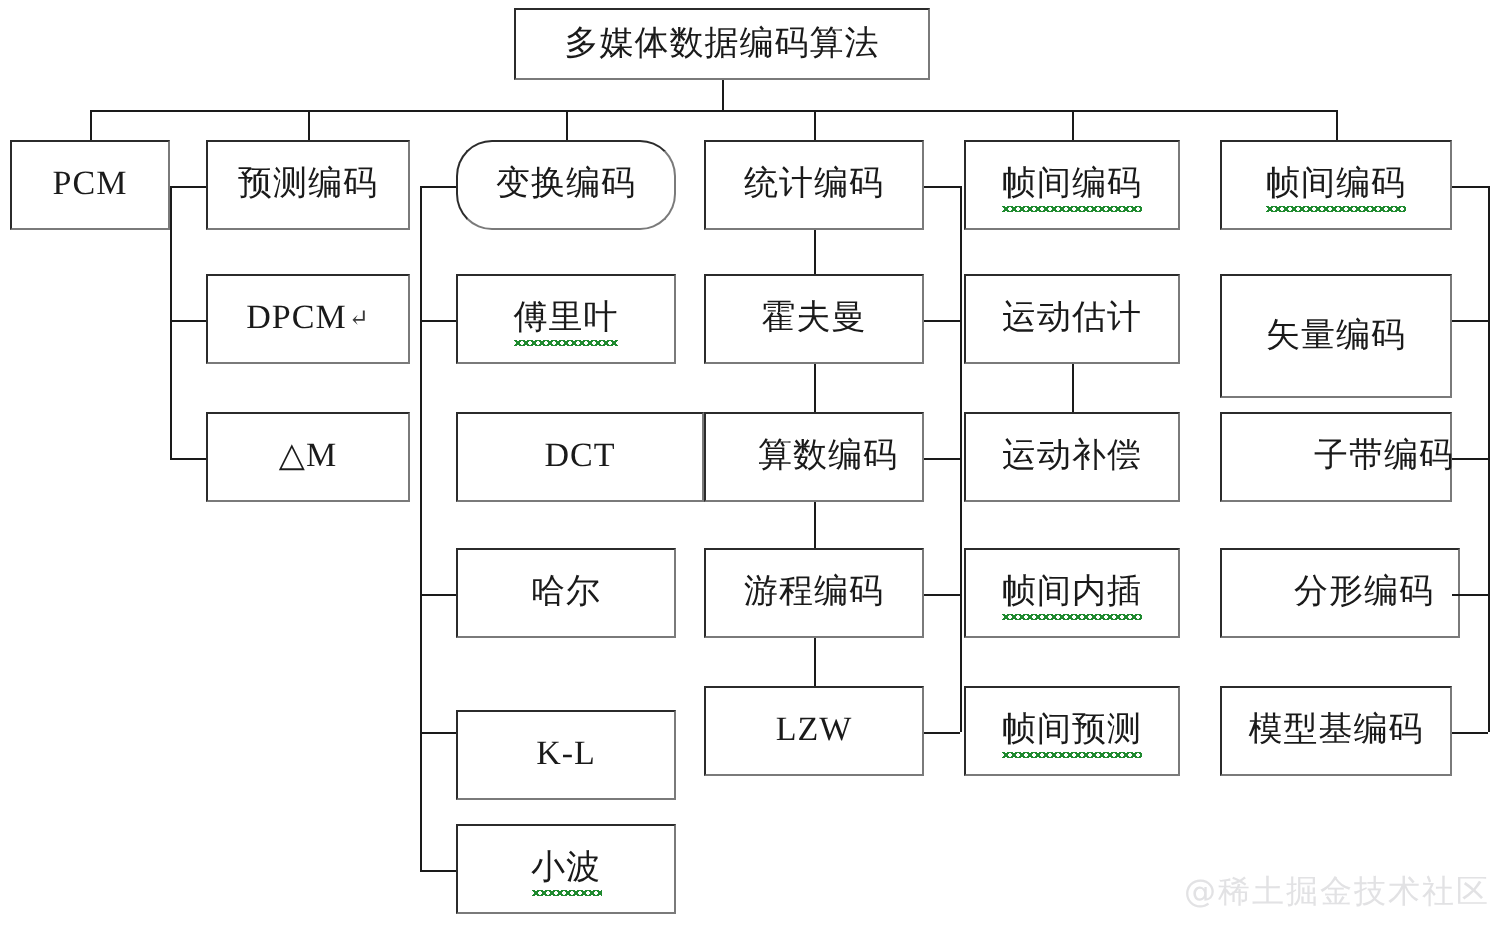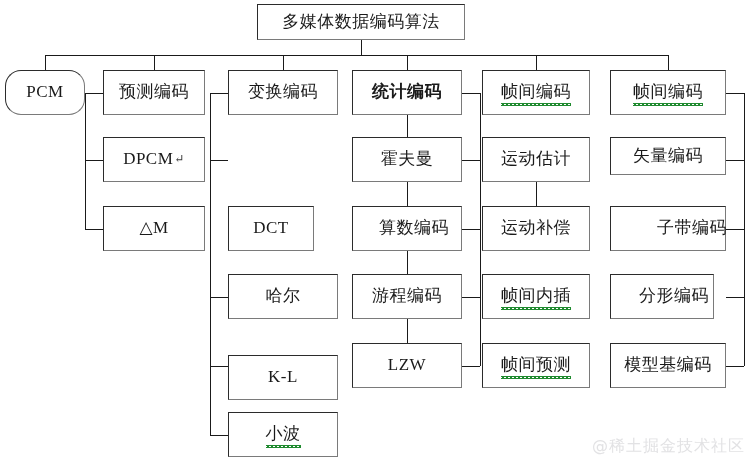--- a/index.html
+++ b/index.html
@@ -84,59 +84,62 @@
       <span class="label">多媒体数据编码算法</span>
     </div>
     <div class="line v" style="left: 361px; top: 40px; height: 15px;"></div>
     <div class="line h" style="left: 45px; top: 55px; width: 623px;"></div>
     <div class="line v" style="left: 45px; top: 55px; height: 15px;"></div>
     <div class="line v" style="left: 154px; top: 55px; height: 15px;"></div>
     <div class="line v" style="left: 283px; top: 55px; height: 15px;"></div>
     <div class="line v" style="left: 407px; top: 55px; height: 15px;"></div>
     <div class="line v" style="left: 536px; top: 55px; height: 15px;"></div>
     <div class="line v" style="left: 668px; top: 55px; height: 15px;"></div>
-    <div class="node" style="left: 5px; top: 70px; width: 80px; height: 45px; border-radius: 16px;">
+    <div class="node" style="left: 5px; top: 70px; width: 80px; height: 45px;">
       <span class="label">PCM</span>
     </div>
     <div class="node" style="left: 103px; top: 70px; width: 102px; height: 45px;">
       <span class="label">预测编码</span>
     </div>
     <div class="node" style="left: 103px; top: 137px; width: 102px; height: 45px;">
       <span class="label">DPCM</span>
       <span class="pilcrow">↵</span>
     </div>
     <div class="node" style="left: 103px; top: 206px; width: 102px; height: 45px;">
       <span class="label">△M</span>
     </div>
     <div class="line v" style="left: 85px; top: 93px; height: 136px;"></div>
     <div class="line h" style="left: 85px; top: 93px; width: 18px;"></div>
     <div class="line h" style="left: 85px; top: 160px; width: 18px;"></div>
     <div class="line h" style="left: 85px; top: 229px; width: 18px;"></div>
-    <div class="node" style="left: 228px; top: 70px; width: 110px; height: 45px;">
+    <div class="node" style="left: 228px; top: 70px; width: 110px; height: 45px; border-radius: 18px;">
       <span class="label">变换编码</span>
     </div>
-    <div class="node" style="left: 228px; top: 206px; width: 86px; height: 45px;">
+    <div class="node" style="left: 228px; top: 137px; width: 110px; height: 45px;">
+      <span class="label squiggle">傅里叶</span>
+    </div>
+    <div class="node" style="left: 228px; top: 206px; width: 124px; height: 45px;">
       <span class="label">DCT</span>
     </div>
     <div class="node" style="left: 228px; top: 274px; width: 110px; height: 45px;">
       <span class="label">哈尔</span>
     </div>
     <div class="node" style="left: 228px; top: 343px; width: 110px; height: 45px; margin-top: 12px;">
       <span class="label">K-L</span>
     </div>
     <div class="node" style="left: 228px; top: 412px; width: 110px; height: 45px;">
       <span class="label squiggle">小波</span>
     </div>
     <div class="line v" style="left: 210px; top: 93px; height: 342px;"></div>
     <div class="line h" style="left: 210px; top: 93px; width: 18px;"></div>
     <div class="line h" style="left: 210px; top: 160px; width: 18px;"></div>
     <div class="line h" style="left: 210px; top: 297px; width: 18px;"></div>
     <div class="line h" style="left: 210px; top: 366px; width: 18px;"></div>
     <div class="line h" style="left: 210px; top: 435px; width: 18px;"></div>
-    <div class="node" style="left: 352px; top: 70px; width: 110px; height: 45px; font-weight: bold;">
+    <div class="node" style="left: 352px; top: 70px; width: 110px; height: 45px;">
       <span class="label">统计编码</span>
     </div>
     <div class="node" style="left: 352px; top: 137px; width: 110px; height: 45px;">
       <span class="label">霍夫曼</span>
     </div>
     <div class="node" style="left: 352px; top: 206px; width: 110px; height: 45px; padding-left: 14px;">
       <span class="label">算数编码</span>
     </div>
     <div class="node" style="left: 352px; top: 274px; width: 110px; height: 45px;">
       <span class="label">游程编码</span>
@@ -166,27 +169,27 @@
     <div class="node" style="left: 482px; top: 274px; width: 108px; height: 45px;">
       <span class="label squiggle">帧间内插</span>
     </div>
     <div class="node" style="left: 482px; top: 343px; width: 108px; height: 45px;">
       <span class="label squiggle">帧间预测</span>
     </div>
     <div class="line v" style="left: 536px; top: 182px; height: 24px;"></div>
     <div class="node" style="left: 610px; top: 70px; width: 116px; height: 45px;">
       <span class="label squiggle">帧间编码</span>
     </div>
-    <div class="node" style="left: 610px; top: 137px; width: 116px; height: 38px;">
+    <div class="node" style="left: 610px; top: 137px; width: 116px; height: 62px;">
       <span class="label">矢量编码</span>
     </div>
     <div class="node" style="left: 610px; top: 206px; width: 116px; height: 45px; padding-left: 48px;">
       <span class="label">子带编码</span>
     </div>
-    <div class="node" style="left: 610px; top: 274px; width: 104px; height: 45px; padding-left: 24px;">
+    <div class="node" style="left: 610px; top: 274px; width: 120px; height: 45px; padding-left: 24px;">
       <span class="label">分形编码</span>
     </div>
     <div class="node" style="left: 610px; top: 343px; width: 116px; height: 45px; justify-content: center;">
       <span class="label">模型基编码</span>
     </div>
     <div class="line v" style="left: 744px; top: 93px; height: 273px;"></div>
     <div class="line h" style="left: 726px; top: 93px; width: 18px;"></div>
     <div class="line h" style="left: 726px; top: 160px; width: 18px;"></div>
     <div class="line h" style="left: 726px; top: 229px; width: 18px;"></div>
     <div class="line h" style="left: 726px; top: 297px; width: 18px;"></div>

